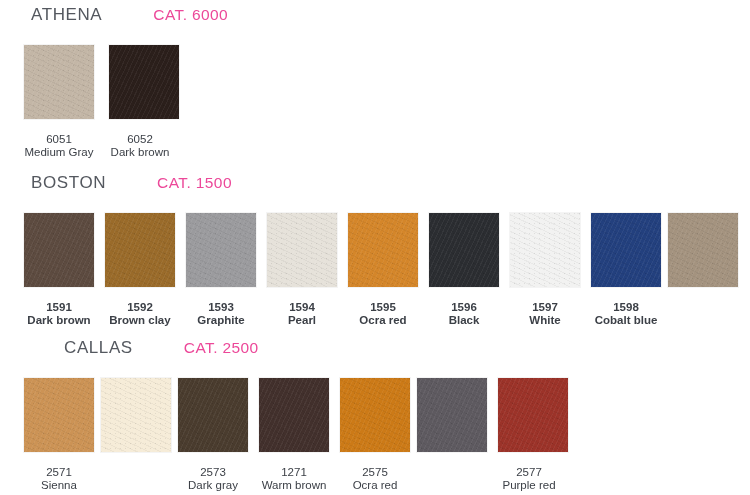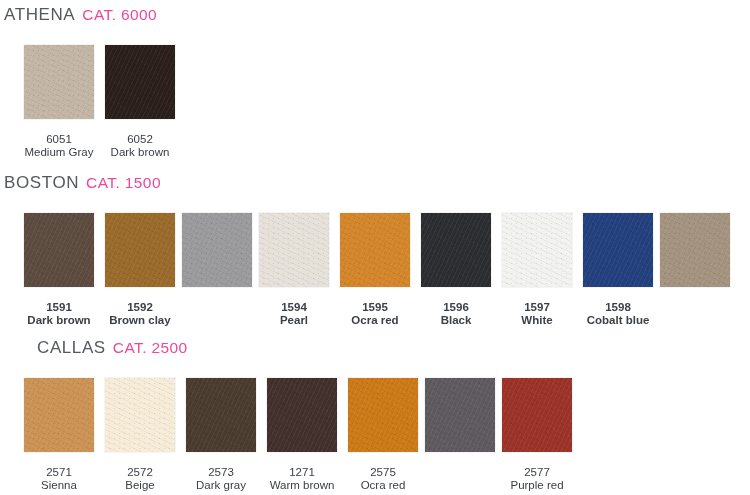--- a/index.html
+++ b/index.html
@@ -27,27 +27,28 @@
   .collection {
     position: absolute;
     left: 0;
     width: 750px;
   }
   .coll-athena { top: 6px; }
   .coll-boston { top: 174px; }
   .coll-callas { top: 339px; padding-left: 33px; }
 
   .coll-header {
-    margin: 0 0 0 4px;
+    margin: 0 0 0 31px;
     font-weight: 400;
     white-space: nowrap;
     line-height: 1;
     height: 24px;
     display: flex;
     align-items: baseline;
+    gap: 44px;
   }
   .coll-name {
     font-size: 17px;
     letter-spacing: 0.6px;
     color: #54585f;
   }
   .coll-cat {
     font-size: 15.5px;
     letter-spacing: 0.4px;
     color: #ec4899;
@@ -60,21 +61,21 @@
     left: 20px;
     top: 39px;
     display: flex;
   }
   .swatch-cell {
     display: flex;
     flex-direction: column;
     align-items: center;
     margin-right: 3px;
   }
-  .swatch-cell:last-child { margin-right: 0; }
+  .swatch-cell:last-child { margin-right: 0; align-items: flex-end; }
 
   .swatch-chip {
     width: 70px;
     height: 74px;
     position: relative;
     overflow: hidden;
     box-shadow: 0 0 0 1px rgba(0,0,0,0.045);
   }
   
   .swatch-chip::before {
@@ -157,20 +158,24 @@
       </div>
       <div class="swatch-cell">
         <div class="swatch-chip" style="background-color: rgb(154, 107, 42);"></div>
         <div class="swatch-label">
           <span class="swatch-code">1592</span>
           <span class="swatch-nameline">Brown clay</span>
         </div>
       </div>
       <div class="swatch-cell">
         <div class="swatch-chip" style="background-color: rgb(155, 155, 158);"></div>
+        <div class="swatch-label">
+          <span class="swatch-code">1593</span>
+          <span class="swatch-nameline">Graphite</span>
+        </div>
       </div>
       <div class="swatch-cell">
         <div class="swatch-chip" style="background-color: rgb(230, 226, 218);"></div>
         <div class="swatch-label">
           <span class="swatch-code">1594</span>
           <span class="swatch-nameline">Pearl</span>
         </div>
       </div>
       <div class="swatch-cell">
         <div class="swatch-chip" style="background-color: rgb(212, 134, 42);"></div>
@@ -214,24 +219,20 @@
     <div class="swatch-row">
       <div class="swatch-cell">
         <div class="swatch-chip" style="background-color: rgb(204, 147, 85);"></div>
         <div class="swatch-label">
           <span class="swatch-code">2571</span>
           <span class="swatch-nameline">Sienna</span>
         </div>
       </div>
       <div class="swatch-cell">
         <div class="swatch-chip" style="background-color: rgb(246, 236, 216);"></div>
-        <div class="swatch-label">
-          <span class="swatch-code">2572</span>
-          <span class="swatch-nameline">Beige</span>
-        </div>
       </div>
       <div class="swatch-cell">
         <div class="swatch-chip" style="background-color: rgb(74, 60, 46);"></div>
         <div class="swatch-label">
           <span class="swatch-code">2573</span>
           <span class="swatch-nameline">Dark gray</span>
         </div>
       </div>
       <div class="swatch-cell">
         <div class="swatch-chip" style="background-color: rgb(66, 48, 44);"></div>

